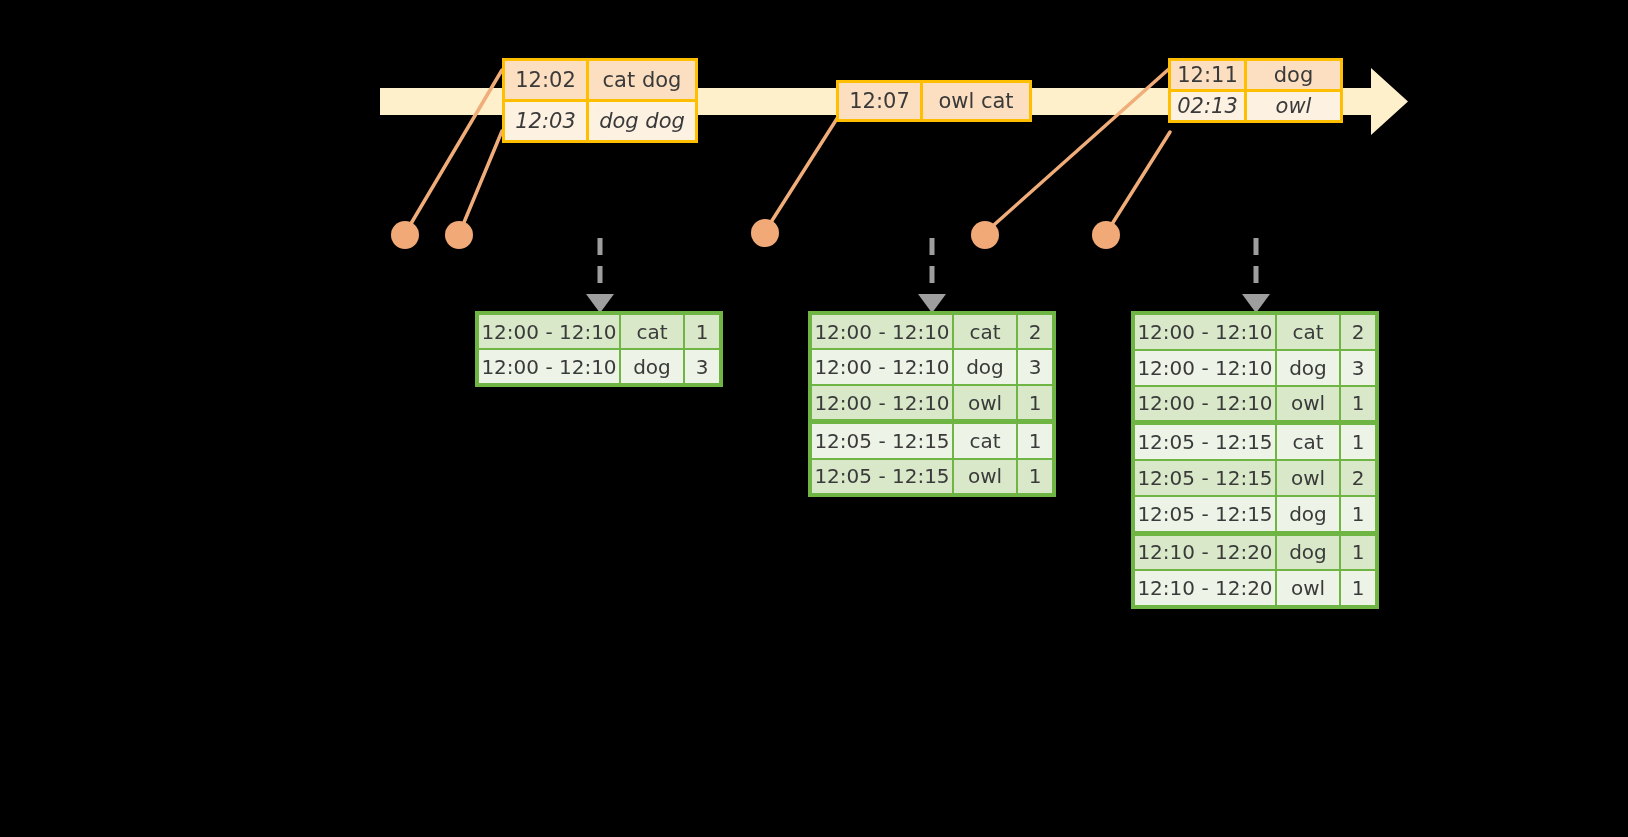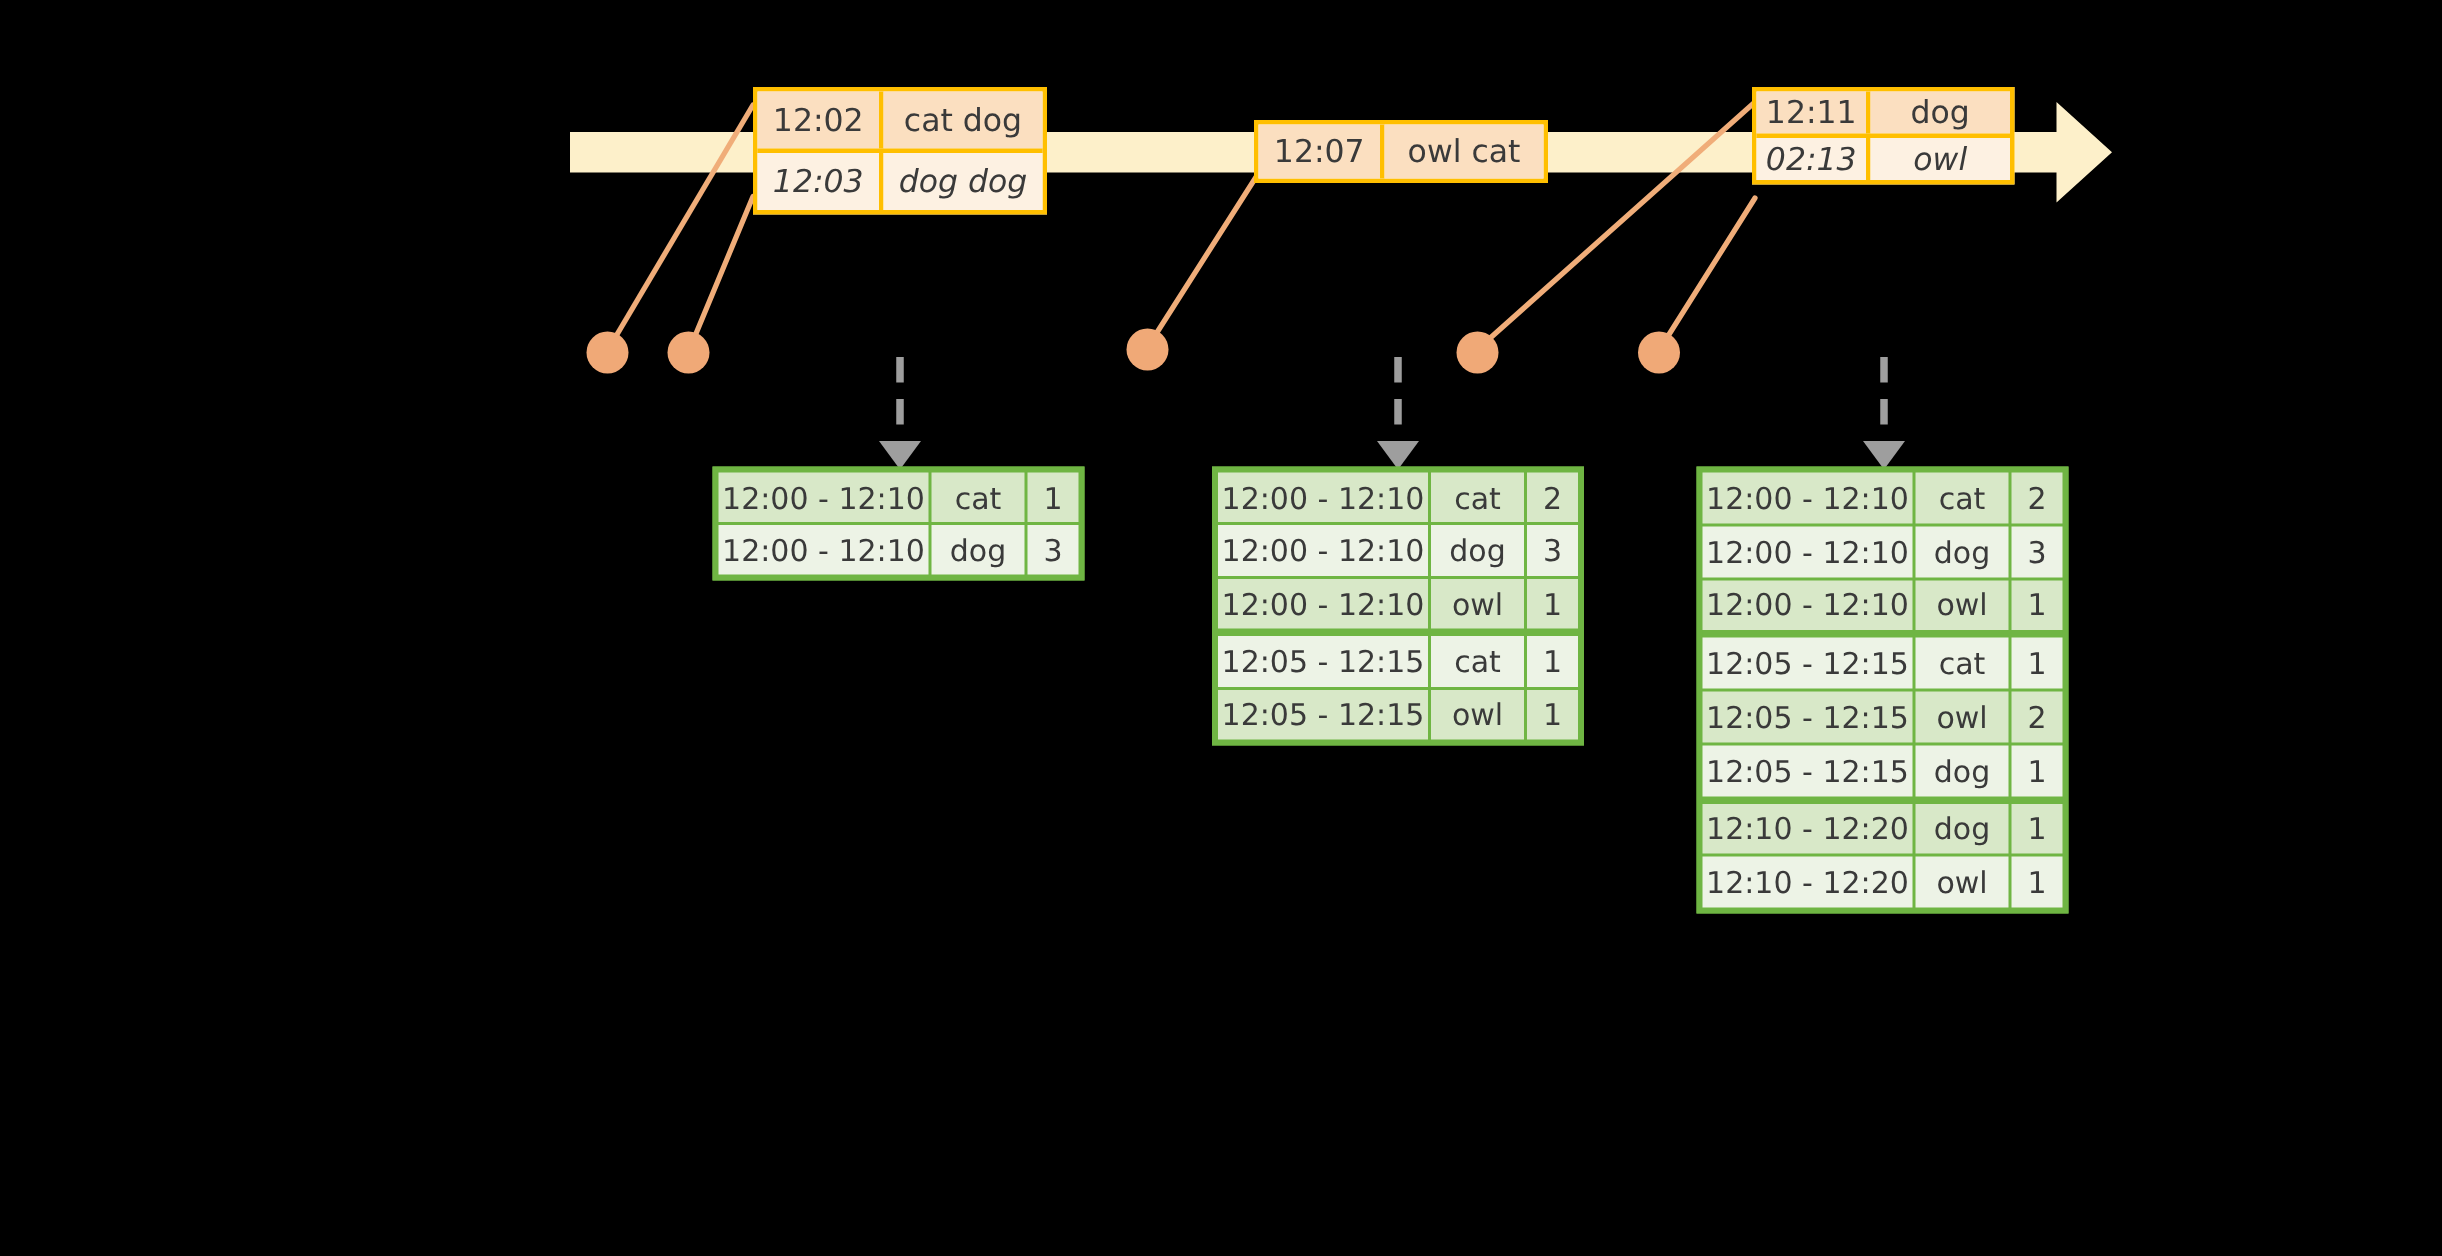--- a/index.html
+++ b/index.html
@@ -125,21 +125,21 @@
     </g>
   </svg>
 
   <div class="evt-box" style="left:502px; top:58px; width:196px; height:85px;">
     <div class="evt-row shade">
       <div class="evt-cell time" style="width:84px;">12:02</div>
       <div class="evt-cell words" style="flex:1;">cat dog</div>
     </div>
     <div class="evt-row plain">
       <div class="evt-cell time" style="width:84px;">12:03</div>
-      <div class="evt-cell words" style="flex:1;">dog dog</div>
+      <div class="evt-cell words" style="flex:1;border-radius:17px;">dog dog</div>
     </div>
   </div>
 
   <div class="evt-box" style="left:836px; top:80px; width:196px; height:42px;justify-content:center;">
     <div class="evt-row shade">
       <div class="evt-cell time" style="width:84px;">12:07</div>
       <div class="evt-cell words" style="flex:1;">owl cat</div>
     </div>
   </div>
 

